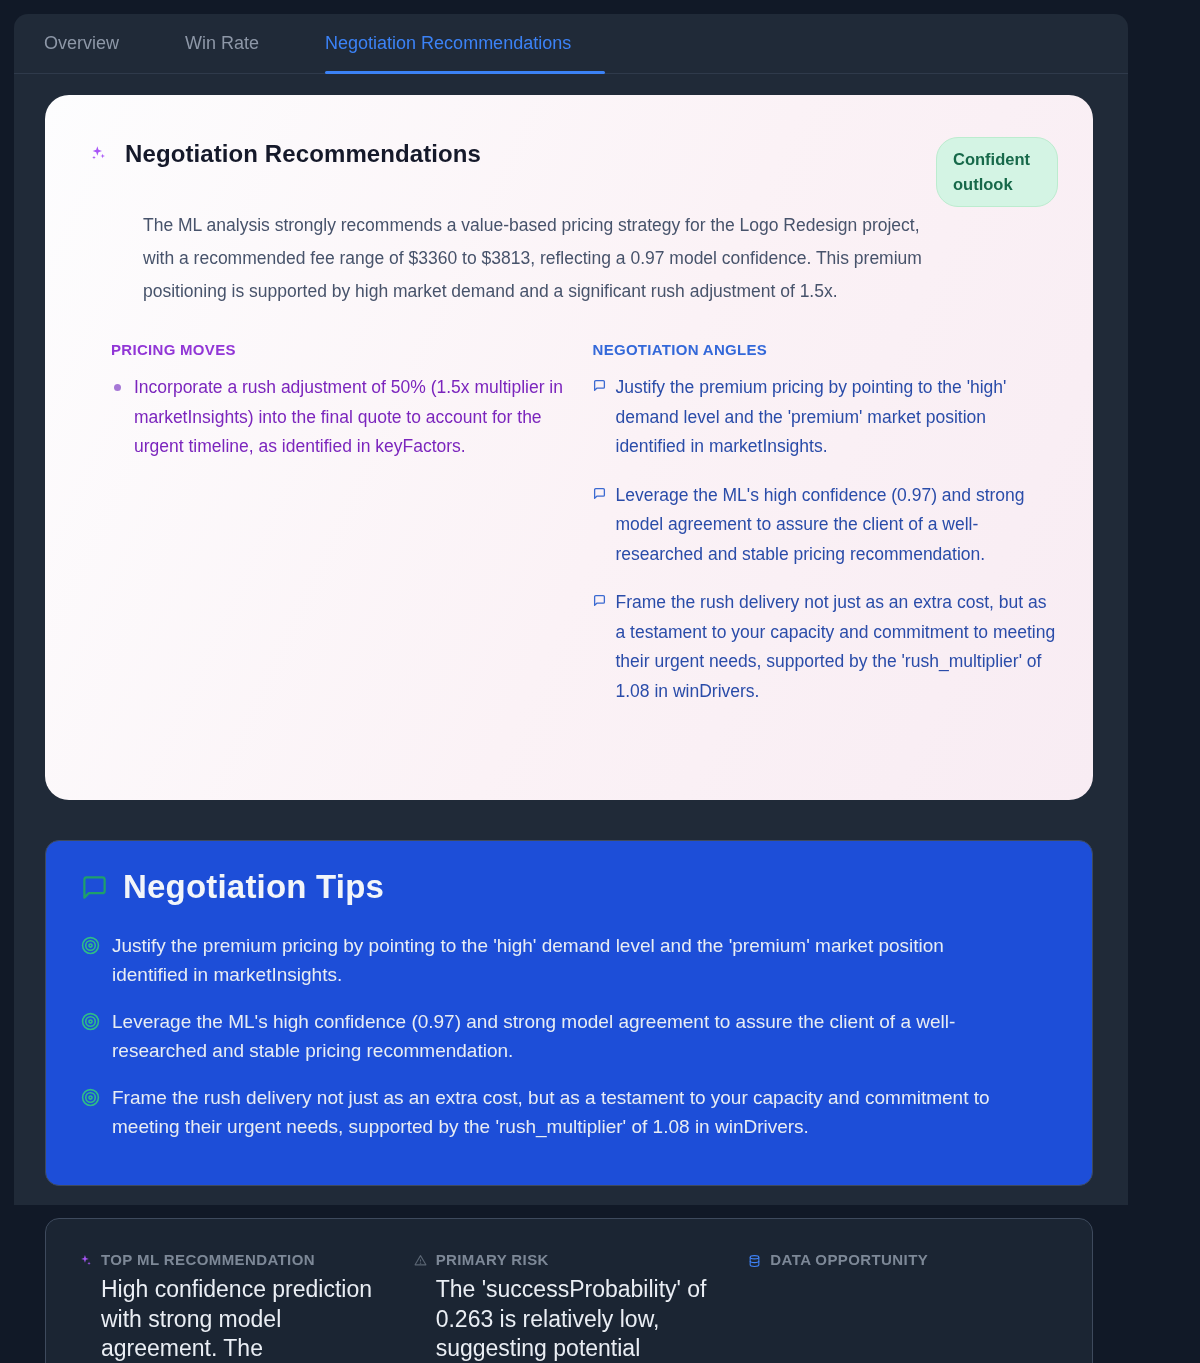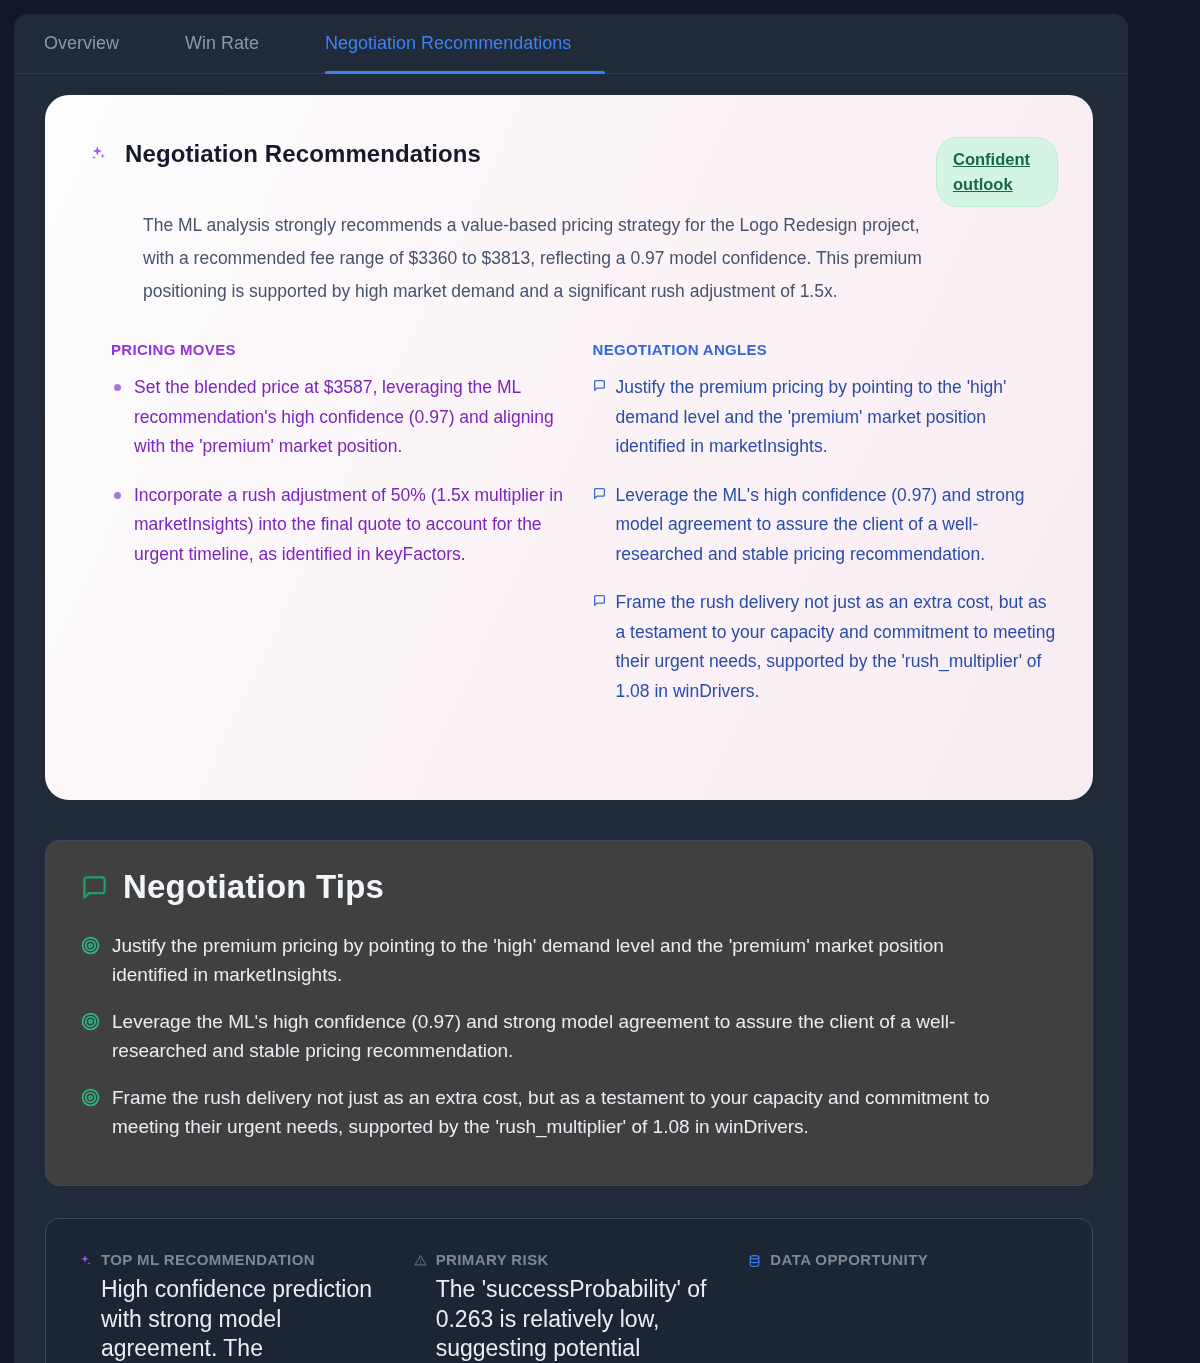--- a/index.html
+++ b/index.html
@@ -3,21 +3,21 @@
 <meta charset="utf-8">
 <style>
   * { margin:0; padding:0; box-sizing:border-box; }
   html,body { width:1200px; height:1363px; overflow:hidden; }
   body {
     background:#111927;
     font-family:"Liberation Sans","DejaVu Sans",sans-serif;
     position:relative;
   }
   .panel {
-    position:absolute; left:14px; top:14px; width:1114px; height:1349px;
+    position:absolute; left:14px; top:14px; width:1114px; height:1191px;
     background:#202a38; border-radius:14px 14px 0 0;
   }
   
   .tabbar {
     display:flex; align-items:stretch; height:60px;
     padding-left:30px; border-bottom:1px solid #2f3a4b;
   }
   .tab {
     display:flex; align-items:center; margin-right:66px;
     font-size:18px; color:#8d97a7; position:relative; cursor:default;
@@ -36,21 +36,21 @@
   }
   .cl-titlerow { display:flex; align-items:flex-start; }
   .cl-sparkle { margin:8px 0 0 12px; flex:0 0 auto; }
   .cl-title {
     margin-left:19px; font-size:24px; font-weight:700; color:#15192a;
     letter-spacing:0.1px; padding-top:3px;
   }
   .badge {
     margin-left:auto; background:#d4f4e4; border:1px solid #bceccf;
     color:#17694a; font-weight:700; font-size:16.5px; line-height:25px;
-    padding:9px 16px; border-radius:22px; max-width:122px;text-decoration:underline;
+    padding:9px 16px; border-radius:22px; max-width:122px;
   }
   .cl-summary {
     margin:2px 0 0 65px; width:800px;
     font-size:17.5px; line-height:33px; color:#47536b;
   }
   .cl-cols { display:flex; margin-top:33px; padding-left:33px; gap:16px; }
   .cl-col { width:471px; }
   .col-heading { font-size:15px; font-weight:700; letter-spacing:0.3px; }
   .pricing .col-heading { color:#9136d6; }
   .angles  .col-heading { color:#3368d9; }
@@ -62,21 +62,21 @@
   .pricing li { color:#7b25bd; }
   .angles  li { color:#2a4ca9; }
   .dot {
     position:absolute; left:3px; top:11px; width:7px; height:7px;
     border-radius:50%; background:#a678d6;
   }
   .mini-bubble { position:absolute; left:0; top:6px; }
   
   .card-tips {
     position:absolute; left:31px; top:826px; width:1048px; height:346px;
-    border:1px solid #3e4a5d; border-radius:14px; background:#404040;
+    border:1px solid #3e4a5d; border-radius:14px; background:#1d4ed8;
     padding:27px 35px;
   }
   .tips-header { display:flex; align-items:center; gap:15px; }
   .tips-title { font-size:33px; font-weight:700; color:#f2f5f9; letter-spacing:0.2px; }
   .tips-list { list-style:none; margin-top:25px; }
   .tips-list li {
     position:relative; padding-left:31px; max-width:940px;
     font-size:19px; line-height:29px; color:#e8edf3; margin-bottom:18px;
   }
   .bullseye { position:absolute; left:0; top:5px; }
@@ -116,24 +116,20 @@
       <div class="badge">Confident outlook</div>
     </div>
 
     <p class="cl-summary">The ML analysis strongly recommends a value-based pricing strategy for the Logo Redesign project, with a recommended fee range of $3360 to $3813, reflecting a 0.97 model confidence. This premium positioning is supported by high market demand and a significant rush adjustment of 1.5x.</p>
 
     <div class="cl-cols">
 
       <div class="cl-col pricing">
         <div class="col-heading">PRICING MOVES</div>
         <ul class="col-list">
-          <li>
-            <span class="dot"></span>
-            <span>Set the blended price at $3587, leveraging the ML recommendation's high confidence (0.97) and aligning with the 'premium' market position.</span>
-          </li>
           <li>
             <span class="dot"></span>
             <span>Incorporate a rush adjustment of 50% (1.5x multiplier in marketInsights) into the final quote to account for the urgent timeline, as identified in keyFactors.</span>
           </li>
         </ul>
       </div>
 
       <div class="cl-col angles">
         <div class="col-heading">NEGOTIATION ANGLES</div>
         <ul class="col-list">

